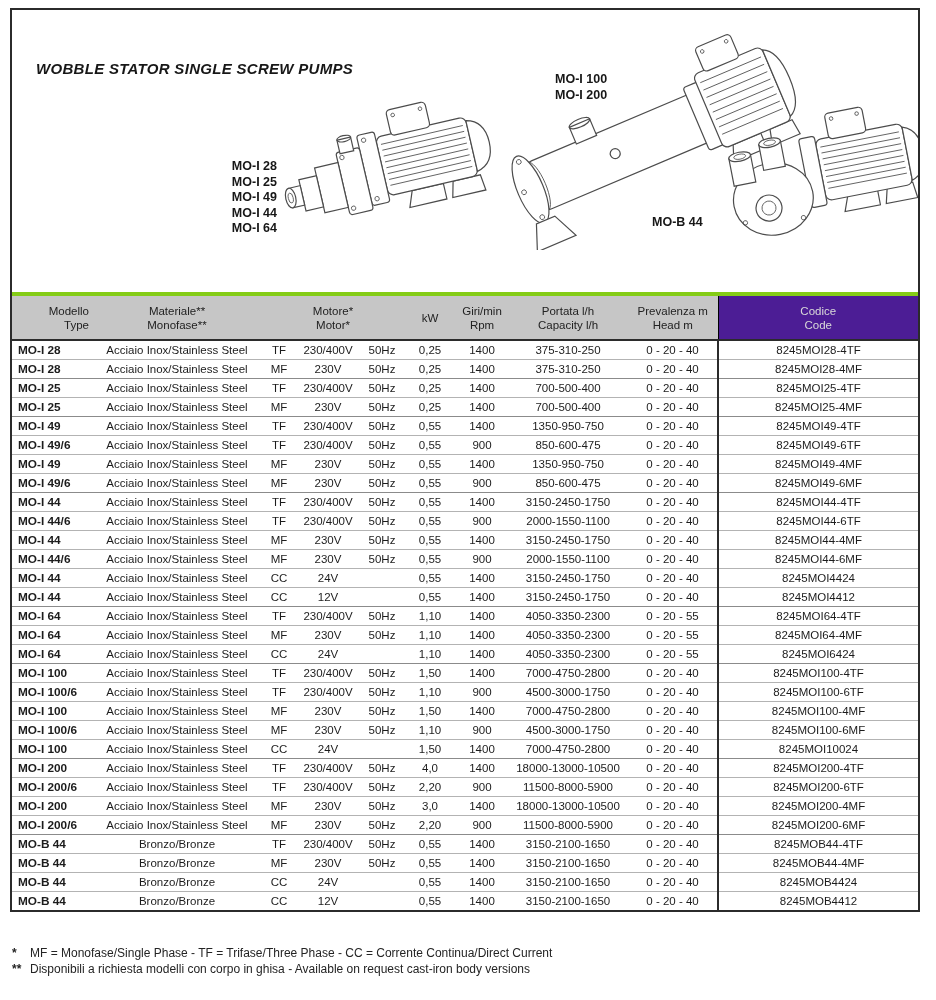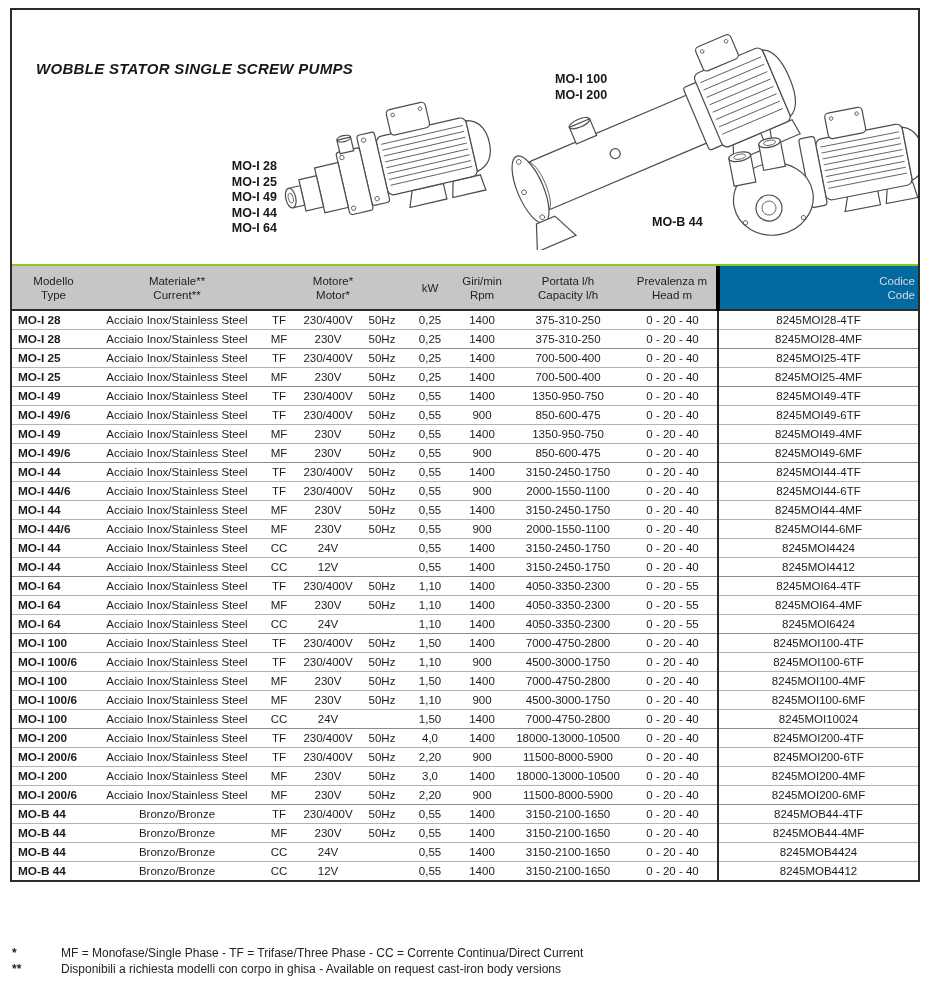--- a/index.html
+++ b/index.html
@@ -11,21 +11,21 @@
   }
   .sheet { position:absolute; inset:0; background:#fff; }
 
   
   .frame {
     position:absolute; left:10px; top:8px; width:910px;
     border:2px solid #2b2b2b; background:#fff;
   }
 
   
-  .image-panel { position:relative; height:256px; border-bottom:2px solid #84cc16; overflow:hidden; background:#fff; }
+  .image-panel { position:relative; height:286px; border-bottom:4px solid #84cc16; overflow:hidden; background:#fff; }
   .doc-title {
     position:absolute; left:24px; top:50px;
     font-size:15px; font-weight:bold; font-style:italic; letter-spacing:.3px; color:#171717;
   }
   .label-block { position:absolute; font-size:12.5px; font-weight:bold; color:#171717; line-height:15.5px; }
   .labels-small { left:150px; top:149px; width:115px; text-align:right; }
   .labels-inline { left:543px; top:62px; text-align:left; }
   .labels-bronze { left:640px; top:205px; }
   .pump-svg { position:absolute; }
   .pump-svg path, .pump-svg rect, .pump-svg ellipse, .pump-svg circle, .pump-svg line, .pump-svg polygon {
@@ -37,38 +37,38 @@
   
   table.spec {
     width:906px; border-collapse:collapse; table-layout:fixed;
     font-size:11.5px; color:#1c1c1c;
   }
   .spec thead th {
     background:#c6c6c6; font-weight:normal; font-size:11.5px; color:#222;
     height:44px; padding:2px 3px; text-align:center; vertical-align:middle;
     border-bottom:2px solid #2b2b2b; line-height:14px;
   }
-  .spec thead th.h-model { text-align:center; padding-left:6px; }
+  .spec thead th.h-model { text-align:right; padding-left:6px; }
   .spec thead th.h-code {
-    background:#0369a1; color:#d9d9d9; border-left:4px solid #000000;text-align:right;
+    background:#4c1d95; color:#d9d9d9; border-left:1px solid #000000;
   }
   .spec td {
     height:17px; line-height:16px; padding:1px 2px; text-align:center;
     border-top:1px solid #b3b3b3; white-space:nowrap; overflow:hidden;
   }
   .spec tbody tr:first-child td { border-top:none; }
   .spec tr.group-start td { border-top:1.6px solid #8b8b8b; }
   .spec td.col-0 { text-align:left; padding-left:6px; font-weight:bold; font-size:11.8px; }
   .spec td.col-9 { border-left:2px solid #2b2b2b;margin-left:46px; }
 
   
   .footnotes { position:absolute; left:12px; top:946px; width:912px; font-size:12px; line-height:15.5px; color:#242424; }
   .fn-line { display:flex; }
   .fn-marker { width:18px; flex:0 0 18px; font-weight:bold; }
-  .fn-text { flex:1;margin-left:31px; }
+  .fn-text { flex:1; }
 </style>
 </head>
 <body>
 
 <div class="sheet">
   <div class="frame">
 
     <div class="image-panel">
       <div class="doc-title">WOBBLE STATOR SINGLE SCREW PUMPS</div>
 
@@ -220,21 +220,21 @@
         <col style="width:200px">
       </colgroup>
       <thead>
         <tr>
           <th class="h-model">
             <div>Modello</div>
               <div>Type</div>
           </th>
           <th>
             <div>Materiale**</div>
-              <div>Current**</div>
+              <div>Monofase**</div>
           </th>
           <th colspan="3">
             <div>Motore*</div>
               <div>Motor*</div>
           </th>
           <th>
               <div>kW</div>
             </th>
           <th>
             <div>Giri/min</div>

